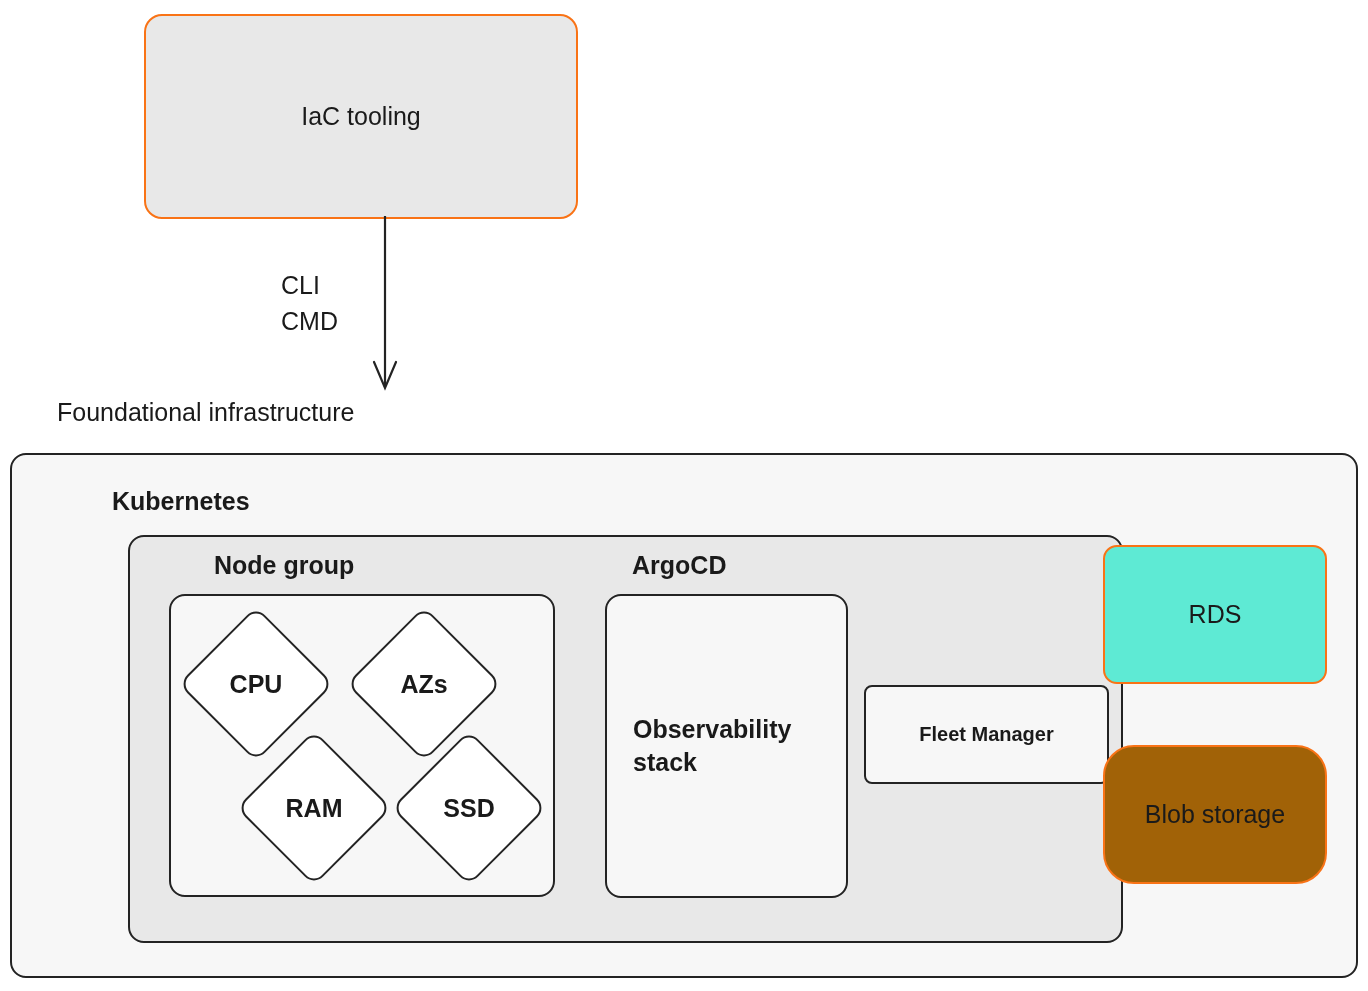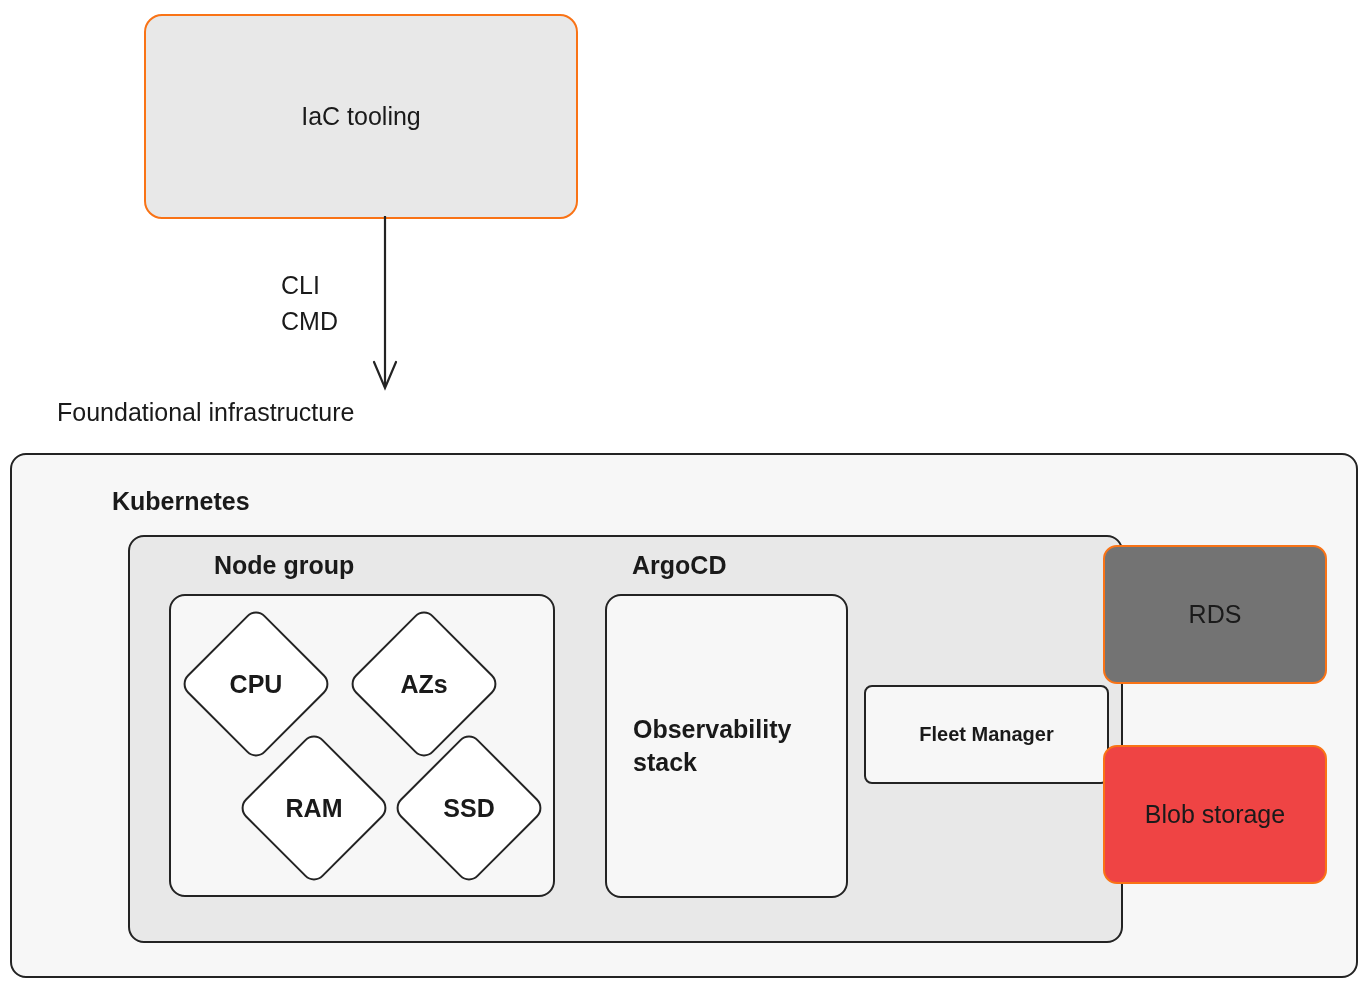--- a/index.html
+++ b/index.html
@@ -190,30 +190,31 @@
     justify-content: center;
     font-size: 20px;
   }
 
   
   #rds-box {
     left: 1103px;
     top: 545px;
     width: 224px;
     height: 139px;
-    background: #737373;
+    background: #5eead4;
     font-size: 25px;
   }
   #blob-storage-box {
     left: 1103px;
     top: 745px;
     width: 224px;
     height: 139px;
-    background: #ef4444;
-    font-size: 25px;
+    background: #a16207;
+    font-size: 25px;
+    border-radius: 31px;
   }
 </style>
 </head>
 <body>
 
 <div id="canvas">
 
   <div class="node" id="iac-tooling">
     <span class="lbl">IaC tooling</span>
   </div>

